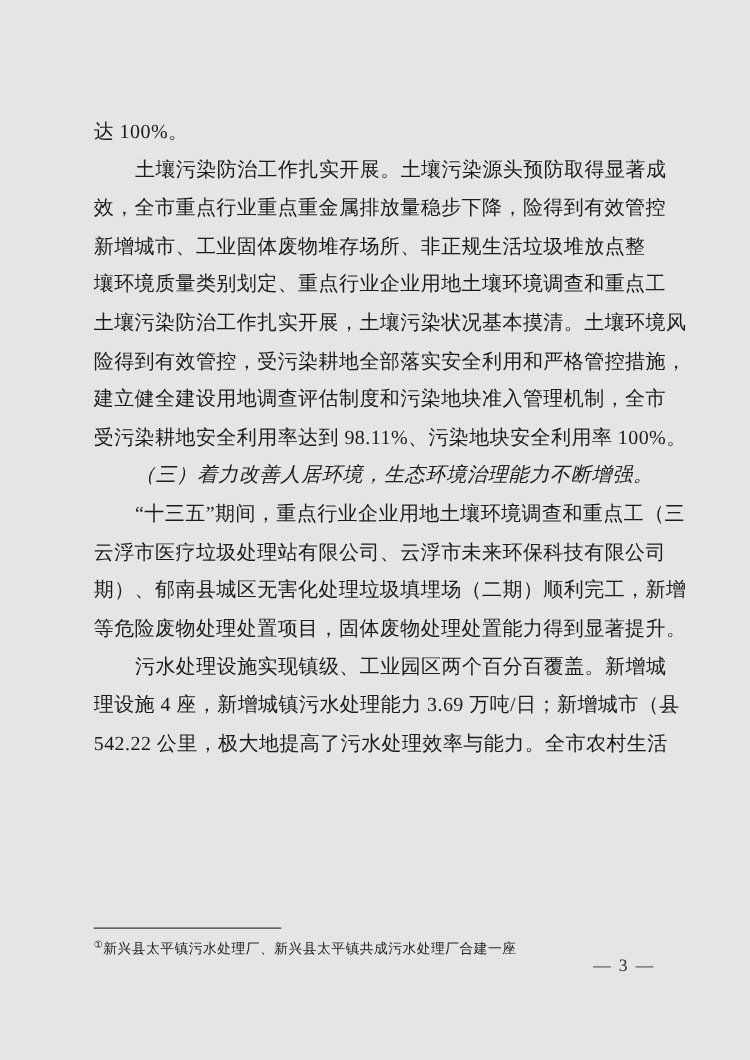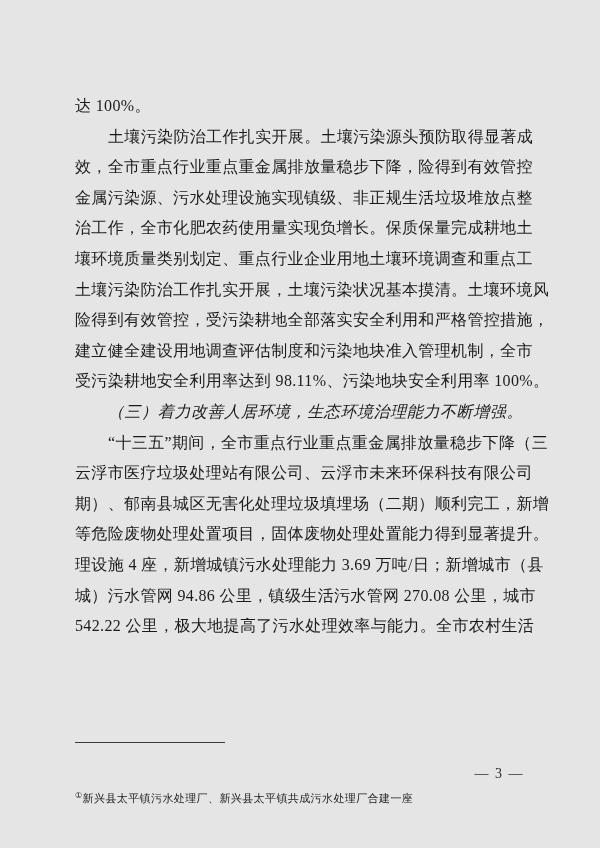--- a/index.html
+++ b/index.html
@@ -52,21 +52,20 @@
   .footnote {
     position: absolute;
     left: 75px;
     top: 748px;
     width: 452px;
     font-size: 11px;
     line-height: 16px;
     letter-spacing: 0.4px;
     color: #222222;
     white-space: nowrap;
-    margin-top: 40px;
   }
   .fn-marker {
     font-size: 8px;
     vertical-align: 4px;
   }
   .page-number {
     position: absolute;
     right: 76px;
     top: 766px;
     font-size: 14px;
@@ -75,34 +74,33 @@
   }
 </style>
 </head>
 <body>
 
 <div class="page">
   <div class="content" id="document-body">
       <div class="line">达 100%。</div>
       <div class="line indent">土壤污染防治工作扎实开展。土壤污染源头预防取得显著成</div>
       <div class="line">效，全市重点行业重点重金属排放量稳步下降，险得到有效管控</div>
-      <div class="line">金属污染源、污水处理设施实现镇级、非正规生活垃圾堆放点整</div>
-      <div class="line">治工作，全市化肥农药使用量实现负增长。保质保量完成耕地土</div>
+      <div class="line">新增城市、工业固体废物堆存场所、非正规生活垃圾堆放点整</div>
       <div class="line">壤环境质量类别划定、重点行业企业用地土壤环境调查和重点工</div>
       <div class="line">土壤污染防治工作扎实开展，土壤污染状况基本摸清。土壤环境风</div>
       <div class="line">险得到有效管控，受污染耕地全部落实安全利用和严格管控措施，</div>
       <div class="line">建立健全建设用地调查评估制度和污染地块准入管理机制，全市</div>
       <div class="line">受污染耕地安全利用率达到 98.11%、污染地块安全利用率 100%。</div>
       <div class="line indent kaiti">（三）着力改善人居环境，生态环境治理能力不断增强。</div>
-      <div class="line indent">“十三五”期间，全市重点行业重点重金属排放量稳步下降（三</div>
+      <div class="line indent">“十三五”期间，重点行业企业用地土壤环境调查和重点工（三</div>
       <div class="line">云浮市医疗垃圾处理站有限公司、云浮市未来环保科技有限公司</div>
       <div class="line">期）、郁南县城区无害化处理垃圾填埋场（二期）顺利完工，新增</div>
       <div class="line">等危险废物处理处置项目，固体废物处理处置能力得到显著提升。</div>
+      <div class="line indent">污水处理设施实现镇级、工业园区两个百分百覆盖。新增城</div>
       <div class="line">理设施 4 座，新增城镇污水处理能力 3.69 万吨/日；新增城市（县</div>
-      <div class="line">城）污水管网 94.86 公里，镇级生活污水管网 270.08 公里，城市</div>
       <div class="line">542.22 公里，极大地提高了污水处理效率与能力。全市农村生活</div>
     </div>
 
   <div class="footnote-rule"></div>
 
   <div class="footnote"><span class="fn-marker">①</span><span>新兴县太平镇污水处理厂、新兴县太平镇共成污水处理厂合建一座</span></div>
 
   <div class="page-number">— 3 —</div>
 </div>
 

